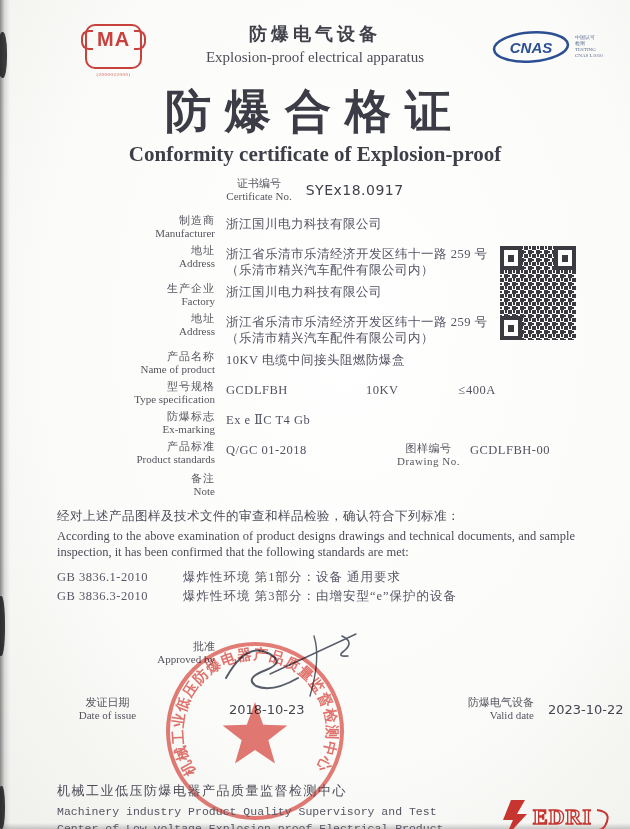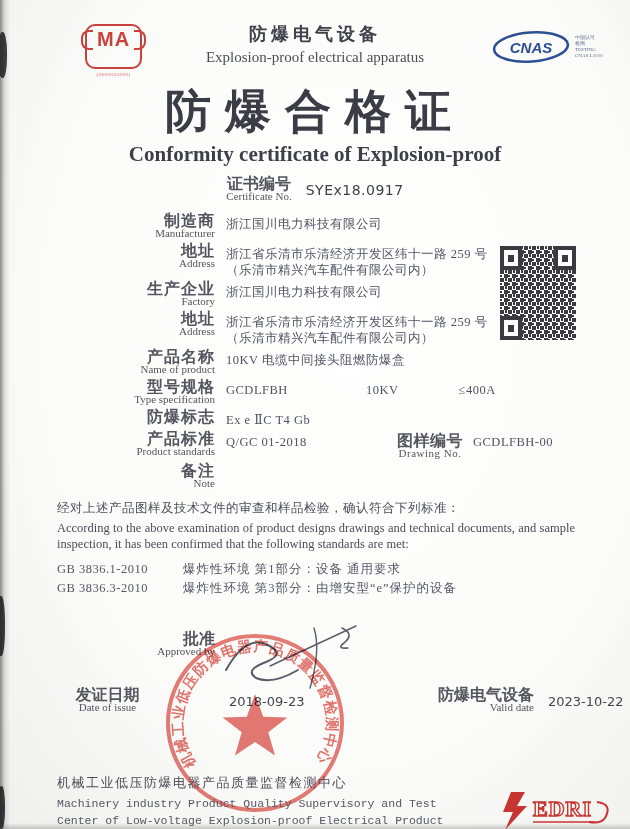--- a/index.html
+++ b/index.html
@@ -38,21 +38,21 @@
   .cnas{position:absolute;left:492px;top:30px;display:flex;align-items:center;gap:5px;}
   .cnas-oval{width:78px;height:34px;position:relative;}
   .cnas-side{font-size:5px;line-height:6px;color:#5b6b8e;text-align:left;}
 
   
   .main-title{text-align:center;font-size:46px;font-weight:700;color:#3c3c47;
     letter-spacing:14px;line-height:1.05;margin:2px 0 6px 0;}
   .sub-title{text-align:center;font-size:21px;font-weight:700;color:#3e3e49;margin:2px 0 10px 0;}
   .certno{display:flex;justify-content:center;align-items:center;gap:14px;margin:4px 0 10px 0;}
   .lbl-stack{text-align:center;line-height:13px;}
-  .lbl-cn{font-size:16px;color:#55555f;font-weight:bold;}
+  .lbl-cn{font-size:11px;color:#55555f;}
   .lbl-en{font-size:11px;color:#55555f;}
   .certno-val{font-size:14px;font-family:"DejaVu Sans","Liberation Sans",sans-serif;color:#3f3f4a;letter-spacing:.5px;}
 
   
   .fields{margin-top:4px;}
   .frow{display:flex;margin-bottom:3px;}
   .frow .labels{width:215px;flex:0 0 215px;text-align:right;line-height:13px;padding-top:1px;}
   .frow .labels .lbl-cn{letter-spacing:1px;}
   .frow .val{margin-left:11px;max-width:278px;font-size:12.5px;line-height:16px;color:#525262;padding-top:3px;letter-spacing:.5px;}
   .frow .val.wide{max-width:340px;}
@@ -209,20 +209,21 @@
         </div>
       <div class="val wide twocol">
         <span class="v1">GCDLFBH</span>
         <span><span>10KV</span><span class="gap2"></span><span>≤400A</span></span>
       </div>
     </div>
 
     <div class="frow">
       <div class="labels">
           <div class="lbl-cn">防爆标志</div>
+          <div class="lbl-en">Ex-marking</div>
         </div>
       <div class="val">Ex e ⅡC T4 Gb</div>
     </div>
 
     <div class="frow">
       <div class="labels">
           <div class="lbl-cn">产品标准</div>
           <div class="lbl-en">Product standards</div>
         </div>
       <div class="val wide twocol">
@@ -268,21 +269,21 @@
           <div class="lbl-cn">批准</div>
           <div class="lbl-en">Approved by</div>
         </div>
       <div class="sig-space"></div>
     </div>
     <div class="dates-row">
       <div class="labels">
           <div class="lbl-cn">发证日期</div>
           <div class="lbl-en">Date of issue</div>
         </div>
-      <div class="date-val">2018-09-23</div>
+      <div class="date-val">2018-10-23</div>
       <div class="valid-labels">
           <div class="lbl-cn">防爆电气设备</div>
           <div class="lbl-en">Valid date</div>
         </div>
       <div class="valid-val">2023-10-22</div>
     </div>
 
     <svg class="signature" width="150" height="78" viewBox="0 0 150 78">
       <g fill="none" stroke="#585d6a" stroke-width="2" stroke-linecap="round">
         <path d="M8 52 Q28 16 50 27 Q68 36 48 44 Q26 52 38 60 Q54 67 80 52"></path>

